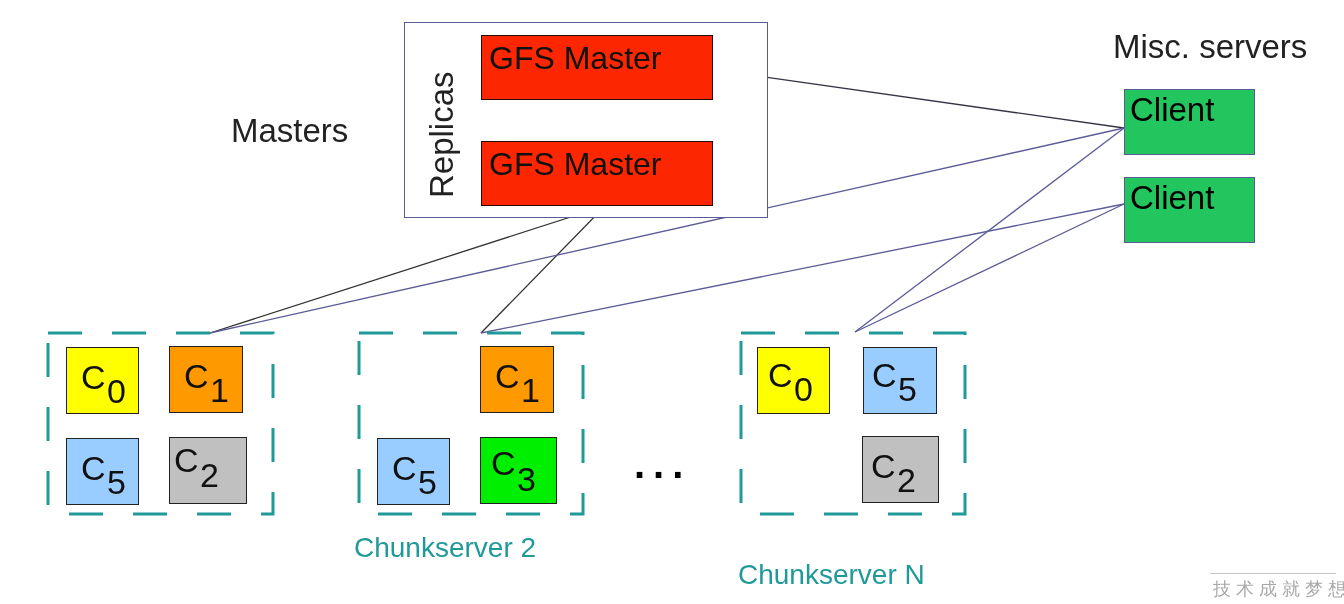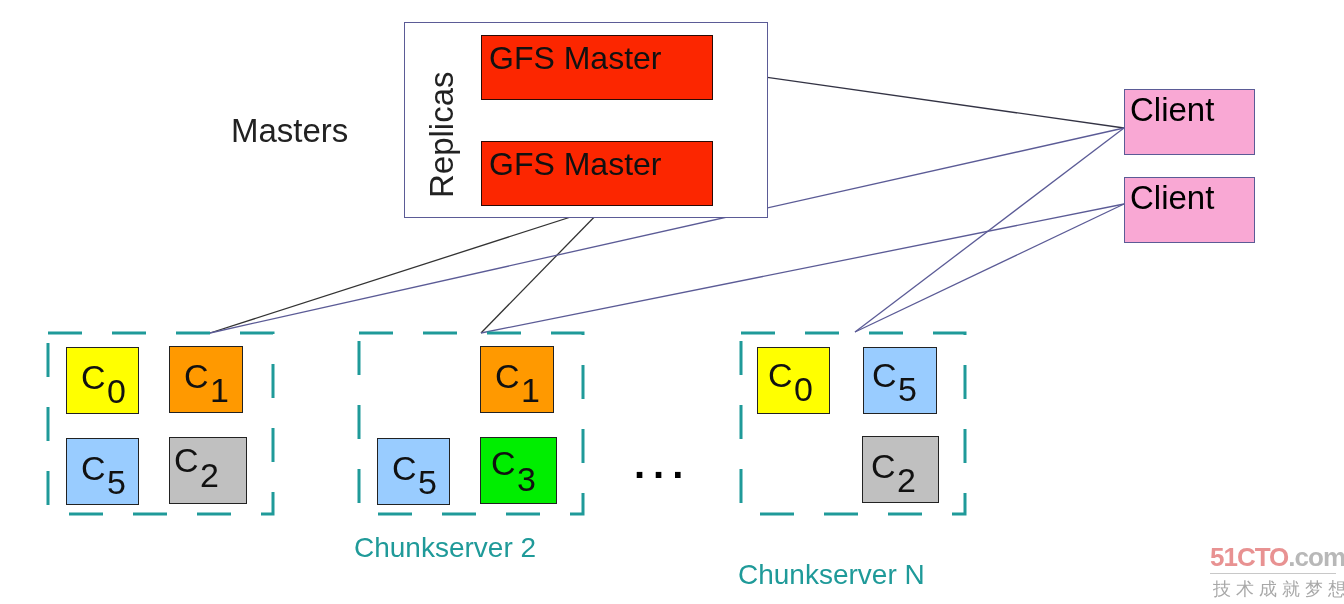--- a/index.html
+++ b/index.html
@@ -5,21 +5,21 @@
     html, body { margin: 0; padding: 0; background: #ffffff; }
     body { width: 1344px; height: 604px; position: relative; overflow: hidden;
            font-family: "Liberation Sans", sans-serif; }
     #canvas { position: absolute; left: 0; top: 0; width: 1344px; height: 604px; }
     .abs { position: absolute; }
     .label-dark { color: #222222; font-size: 33px; line-height: 1; white-space: nowrap; }
     .replica-group { border: 1.5px solid #5b5b96; background: #ffffff; box-sizing: border-box; }
     .replicas-label { color: #222; font-size: 33px; transform: rotate(-90deg); transform-origin: left top; white-space: nowrap; line-height: 1; }
     .master-box { background: #fc2600; border: 1.5px solid #2a0a05; box-sizing: border-box;
                   color: #111; font-size: 32px; padding-left: 7px; line-height: 1; padding-top: 6px; white-space: nowrap; }
-    .client-box { border: 1.5px solid #5b5b96; background: #f9a8d4; box-sizing: border-box;
+    .client-box { border: 1.5px solid #5b5b96; background: #22c55e; box-sizing: border-box;
                   color: #000; font-size: 33px; padding-left: 5px; padding-top: 3px; line-height: 1; }
     .chunk { box-sizing: border-box; border: 1.5px solid #222; color: #111; font-size: 34px; line-height: 1; }
     .chunk .c { position: absolute; left: 14px; top: 12px; }
     .chunk .sub { position: absolute; left: 40px; top: 26px; font-size: 34px; }
     .cs-label { color: #1f9a99; font-size: 28px; white-space: nowrap; line-height: 1; }
     .dots { font-size: 40px; color: #000; letter-spacing: 8px; font-weight: bold; }
     .wm1 { color: #e89292; font-size: 26px; font-weight: bold; letter-spacing: -1px; line-height: 1; white-space: nowrap; }
     .wm1 .com { color: #b8b8b8; }
     .wm2 { color: #a8a8a8; font-size: 18px; letter-spacing: 5px; white-space: nowrap; line-height: 1; }
     .wm-rule { border-top: 1px solid #c8c8c8; }
@@ -45,20 +45,21 @@
   <div class="abs replica-group" style="left:404px;top:22px;width:364px;height:196px"></div>
   <div class="abs replicas-label" style="left:425px;top:198px">Replicas</div>
 
   <div class="abs master-box" style="left:481px;top:35px;width:232px;height:65px">
     <span>GFS Master</span>
   </div>
   <div class="abs master-box" style="left:481px;top:141px;width:232px;height:65px">
     <span>GFS Master</span>
   </div>
 
+  <div class="abs label-dark" style="left:1113px;top:30px;color:#222">Misc. servers</div>
   <div class="abs client-box" style="left:1124px;top:89px;width:131px;height:66px">
     <span>Client</span>
   </div>
   <div class="abs client-box" style="left:1124px;top:177px;width:131px;height:66px">
     <span>Client</span>
   </div>
 
   <svg class="abs" style="left:0;top:0" width="1344" height="604">
     <rect x="48" y="333" width="225" height="181" fill="none" stroke="#1f9a99" stroke-width="3" stroke-dasharray="34,30"></rect>
     <rect x="359" y="333" width="224" height="181" fill="none" stroke="#1f9a99" stroke-width="3" stroke-dasharray="34,30"></rect>
@@ -106,19 +107,16 @@
     <span class="sub" style="left:34px;top:24px">5</span>
   </div>
   <div class="abs chunk" style="left:862px;top:436px;width:77px;height:67px;background:#c0c0c0">
     <span class="c" style="left:8px;top:12px">C</span>
     <span class="sub" style="left:34px;top:26px">2</span>
   </div>
 
   <div class="abs cs-label" style="left:354px;top:534px">Chunkserver 2</div>
   <div class="abs cs-label" style="left:738px;top:561px">Chunkserver N</div>
 
-  <div class="abs wm1" style="left:1210px;top:544px">
-    <span>51CTO</span><span class="com">.com</span>
-  </div>
   <div class="abs wm-rule" style="left:1210px;top:573px;width:126px"></div>
   <div class="abs wm2" style="left:1213px;top:580px">技术成就梦想</div>
 
 </div>
 
 </body></html>

